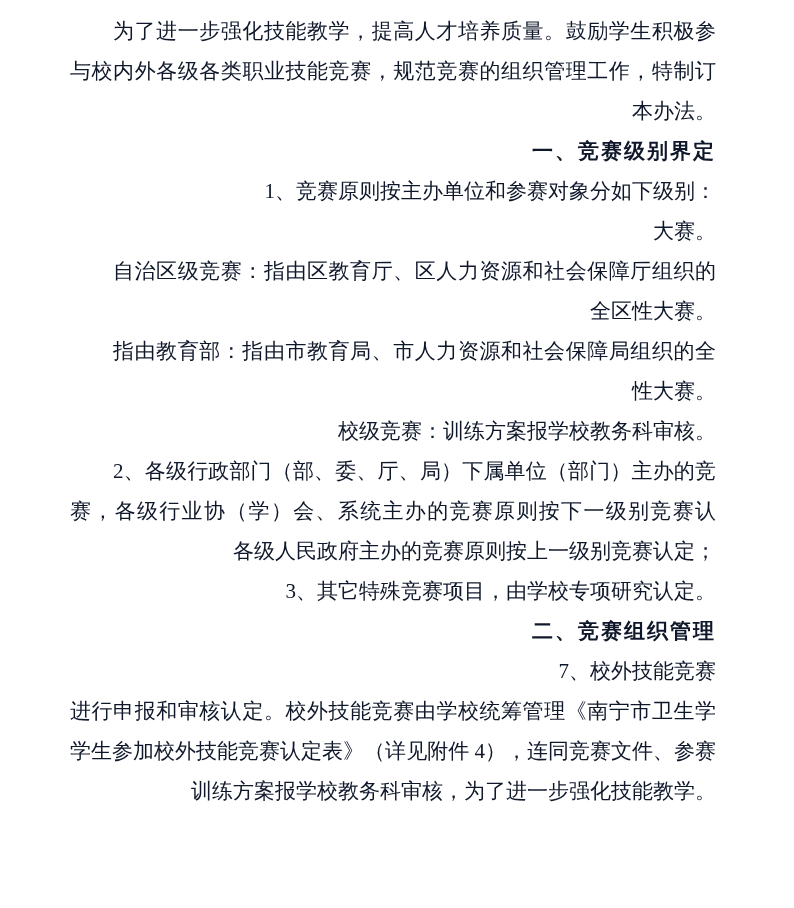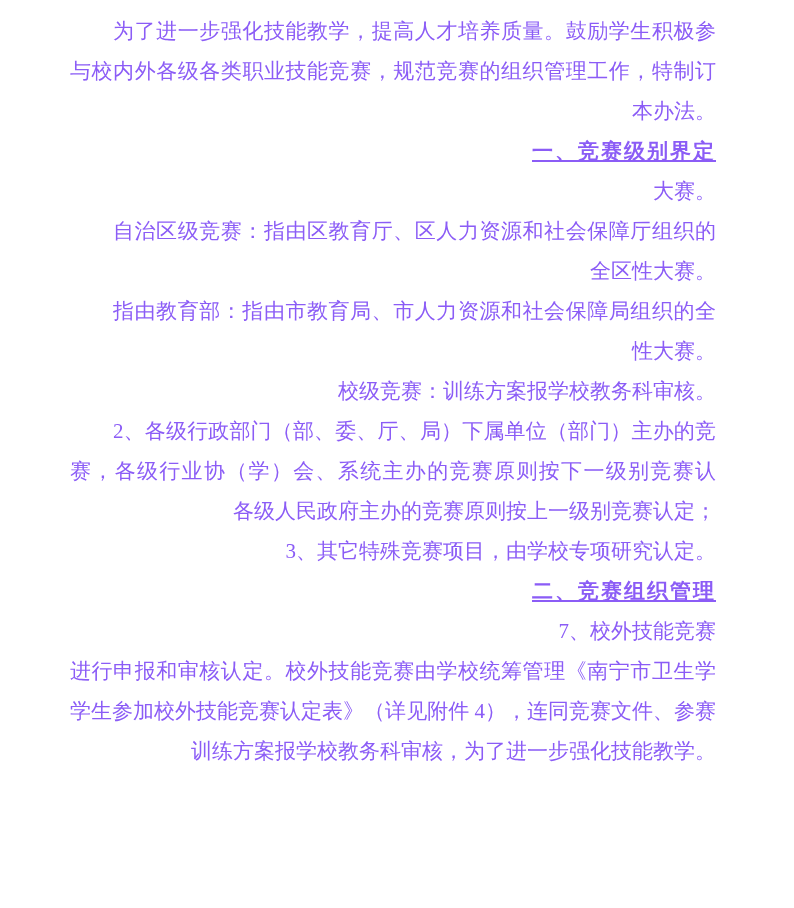--- a/index.html
+++ b/index.html
@@ -45,35 +45,37 @@
     text-align-last: justify;
   }
   
   .line.first {
     text-indent: 43px;
   }
   .para.heading .line {
     font-family: "Liberation Sans", "DejaVu Sans", sans-serif;
     font-weight: 700;
     letter-spacing: 2px;
-    text-decoration: underline;
   }
 </style>
 </head>
 <body style="background: rgb(255, 255, 255);">
 
 <div class="page">
-  <div class="doc" style="color: #8b5cf6;">
+  <div class="doc" style="color: #0f172a;">
       <div class="para">
         <div class="line first just">为了进一步强化技能教学，提高人才培养质量。鼓励学生积极参</div>
         <div class="line just">与校内外各级各类职业技能竞赛，规范竞赛的组织管理工作，特制订</div>
         <div class="line">本办法。</div>
       </div>
       <div class="para heading">
         <div class="line first">一、竞赛级别界定</div>
+      </div>
+      <div class="para">
+        <div class="line first">1、竞赛原则按主办单位和参赛对象分如下级别：</div>
       </div>
       <div class="para">
         <div class="line">大赛。</div>
       </div>
       <div class="para">
         <div class="line first just">自治区级竞赛：指由区教育厅、区人力资源和社会保障厅组织的</div>
         <div class="line">全区性大赛。</div>
       </div>
       <div class="para">
         <div class="line first just">指由教育部：指由市教育局、市人力资源和社会保障局组织的全市</div>

